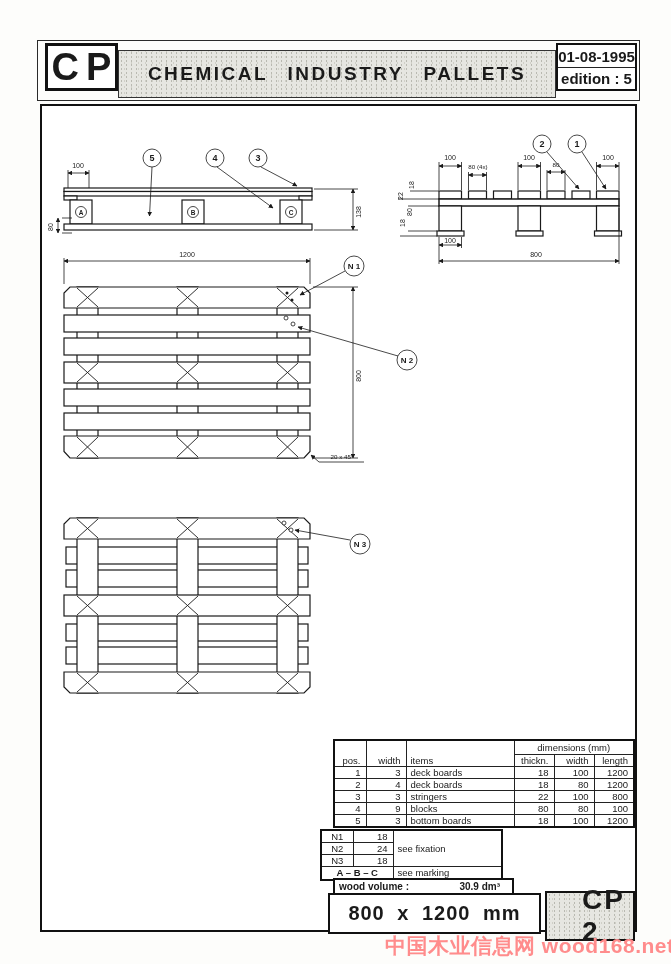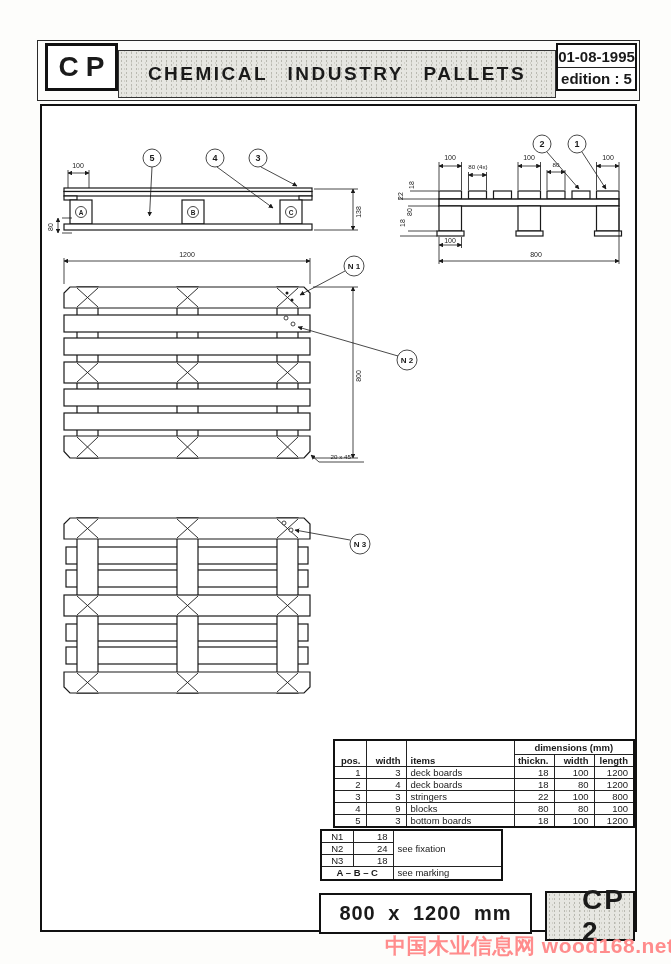--- a/index.html
+++ b/index.html
@@ -3,21 +3,21 @@
 <meta charset="utf-8">
 <style>
   * { box-sizing: border-box; margin: 0; padding: 0; }
   html,body { width:671px; height:964px; background:#fdfdfb; font-family:"Liberation Sans", sans-serif; color:#1a1a1a; }
   .page { position:relative; width:671px; height:964px; overflow:hidden; background:#fdfdfb; }
 
   
   .header-outer { position:absolute; left:37px; top:40px; width:603px; height:61px; border:1px solid #2a2a2a; }
   .cp-box { position:absolute; left:45px; top:43px; width:73px; height:48px; border:3px solid #111;
             display:flex; align-items:center; justify-content:center; background:#fff;
-            font-size:28px; font-weight:bold; letter-spacing:7px; padding-left:7px; }
+            font-size:38px; font-weight:bold; letter-spacing:7px; padding-left:7px; }
   .texture { background-color:#e6e6e1;
              background-image: radial-gradient(circle, #b9b9b1 0.8px, rgba(0,0,0,0) 0.9px),
                                radial-gradient(circle, #cfcfc7 0.8px, rgba(0,0,0,0) 0.9px);
              background-size: 5px 4px, 7px 6px; background-position: 0 0, 2px 3px; margin-top: 7px; }
   .title-box { position:absolute; left:118px; top:43px; width:438px; height:48px; border:1px solid #333;
                display:flex; align-items:center; justify-content:center;
                font-size:19px; font-weight:bold; letter-spacing:2.5px; word-spacing:12px; }
   .date-box { position:absolute; left:556px; top:43px; width:81px; height:48px; border:2px solid #111; background:#fff;
               font-size:15px; font-weight:bold; text-align:center; }
   .date-box .date { height:23px; line-height:23px; border-bottom:1px solid #222; }
@@ -36,31 +36,31 @@
   svg .c { font-size:9px; font-weight:bold; text-anchor:middle; }
   svg .cn { font-size:8px; font-weight:bold; text-anchor:middle; }
   svg .bl { font-size:6.5px; font-weight:bold; text-anchor:middle; }
   svg .mid { text-anchor:middle; }
   svg .dot { fill:#1a1a1a; stroke:none; }
   svg .oc { fill:#fff; stroke:#1a1a1a; stroke-width:0.8; }
 
   
   table { border-collapse:collapse; table-layout:fixed; background:#fff; }
   td,th { border:1px solid #222; font-size:9.5px; height:12px; line-height:11px; overflow:hidden; white-space:nowrap; }
-  th { font-weight:bold; }
+  th { font-weight:normal; }
   .t-main { position:absolute; left:291px; top:633px; width:300px; border:2px solid #111; }
   .t-notes { position:absolute; left:278px; top:723px; width:181px; border:2px solid #111; }
   .num { text-align:right; padding-right:5px; }
   .itm { text-align:left; padding-left:4px; }
   .ctr { text-align:center; }
   .hbot { vertical-align:bottom; }
   .wood-box { position:absolute; left:291px; top:772px; width:181px; height:17px; border:2px solid #111; background:#fff;
               display:flex; justify-content:space-between; align-items:center;
               font-size:10px; font-weight:bold; padding:0 12px 0 4px; }
-  .size-box { position:absolute; left:277px; top:787px; width:213px; height:41px; border:2px solid #111; background:#fff;
+  .size-box { position:absolute; left:286px; top:787px; width:213px; height:41px; border:2px solid #111; background:#fff;
               display:flex; align-items:center; justify-content:center;
               font-size:20px; font-weight:bold; letter-spacing:1px; word-spacing:6px; }
   .code-box { position:absolute; left:503px; top:778px; width:90px; height:50px; border:2px solid #111;
               display:flex; align-items:center; justify-content:center;
               font-size:28px; font-weight:bold; letter-spacing:2px;padding-left:35px; }
 
   .watermark { position:absolute; left:385px; top:932px; font-size:21px; font-weight:bold;
                color:#ff8c8c; letter-spacing:0.5px; white-space:nowrap; }
 </style>
 </head>
@@ -326,20 +326,24 @@
         <td class="ctr">N3</td>
         <td class="num">18</td>
       </tr>
       <tr>
         <td class="ctr" colspan="2" style="font-weight:bold; height:13px">A – B – C</td>
         <td class="itm">see marking</td>
       </tr>
     </tbody>
       </table>
 
+    <div class="wood-box">
+      <span>wood volume :</span>
+      <span>30.9 dm³</span>
+    </div>
 
     <div class="size-box">
       <span>800 x 1200 mm</span>
     </div>
     <div class="code-box texture">
       <span>CP 2</span>
     </div>
   </div>
 
   <div class="watermark">中国木业信息网 wood168.net</div>

